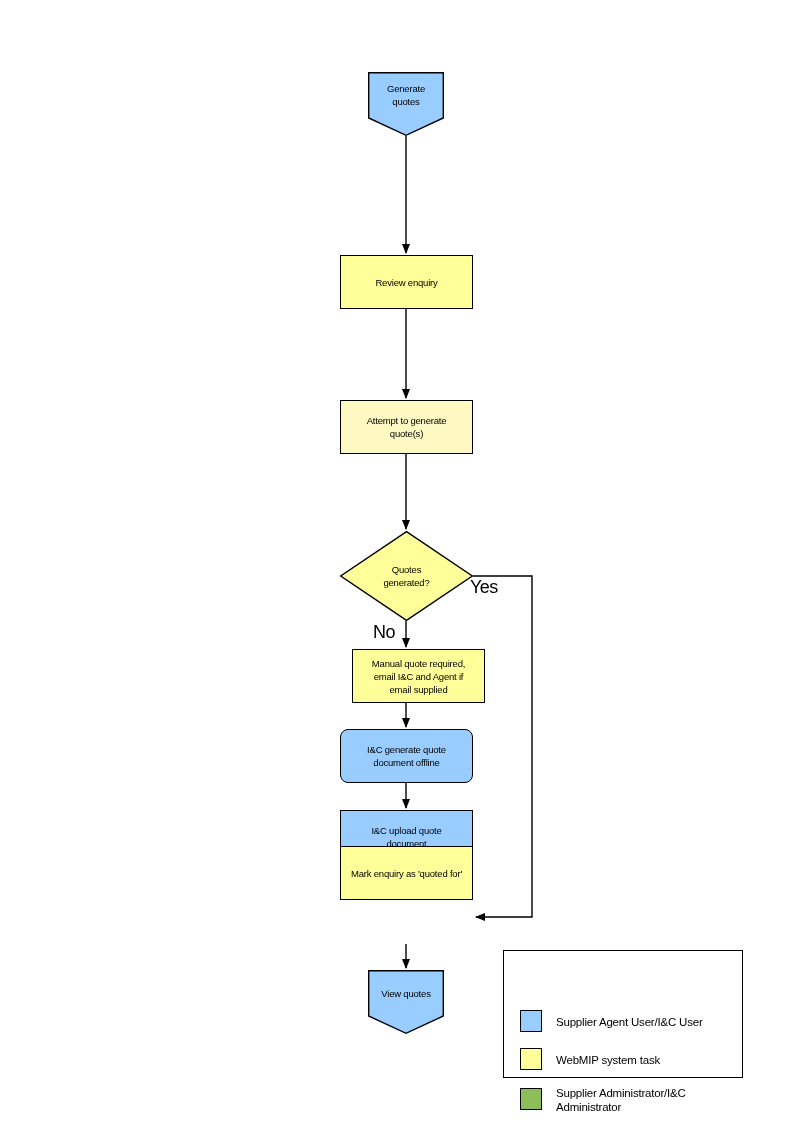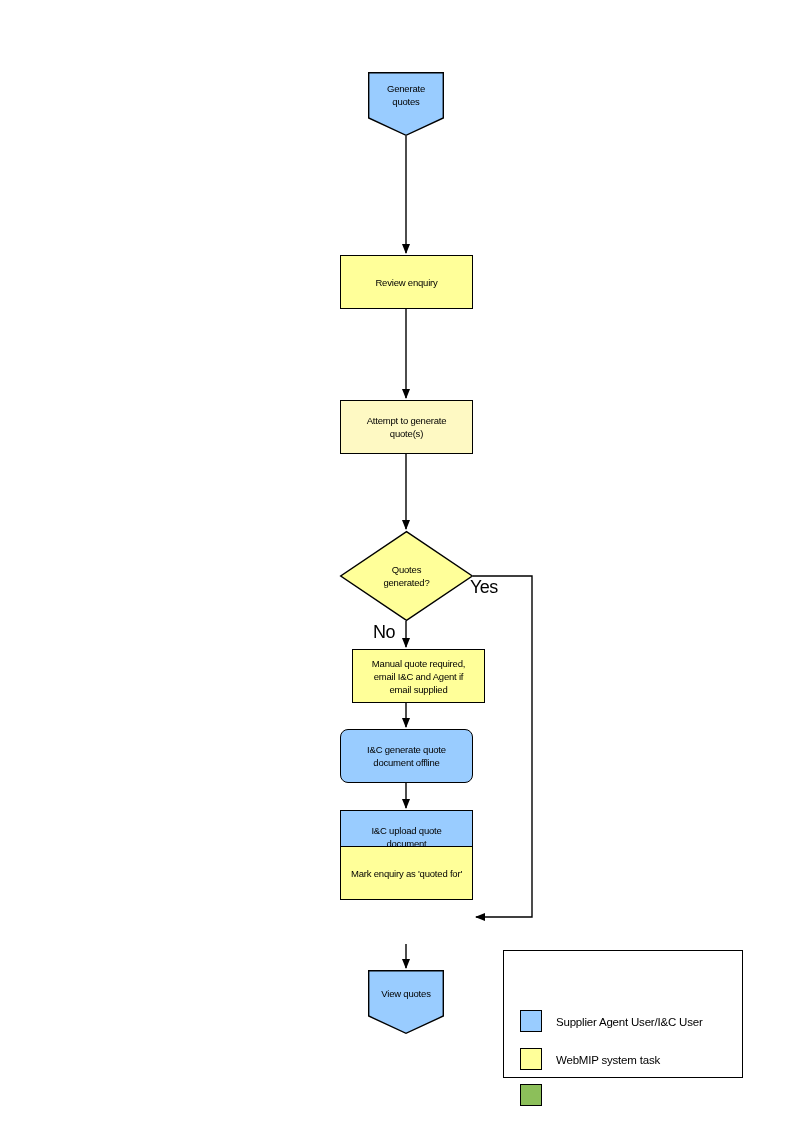--- a/index.html
+++ b/index.html
@@ -199,14 +199,16 @@
   <div class="legend-row" id="legend-row-0" style="left: 16px; top: 14px; width: 212px;">
     <span class="legend-swatch" id="legend-swatch-0" style="background: rgb(153, 204, 255);"></span>
     <span class="legend-text">Supplier Agent User/I&amp;C User</span>
   </div>
   <div class="legend-row" id="legend-row-1" style="left: 16px; top: 52px; width: 212px;">
     <span class="legend-swatch" id="legend-swatch-1" style="background: rgb(255, 255, 153);"></span>
     <span class="legend-text">WebMIP system task</span>
   </div>
   <div class="legend-row" id="legend-row-2" style="left: 16px; top: 88px; width: 212px;">
     <span class="legend-swatch" id="legend-swatch-2" style="background: rgb(140, 191, 90);"></span>
+    <span class="legend-text">Supplier Administrator/I&amp;C
+Administrator</span>
   </div>
 </div>
 
 </body></html>

